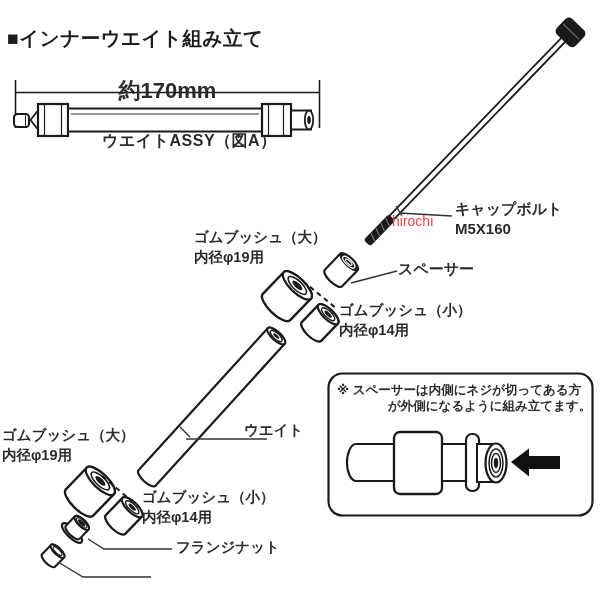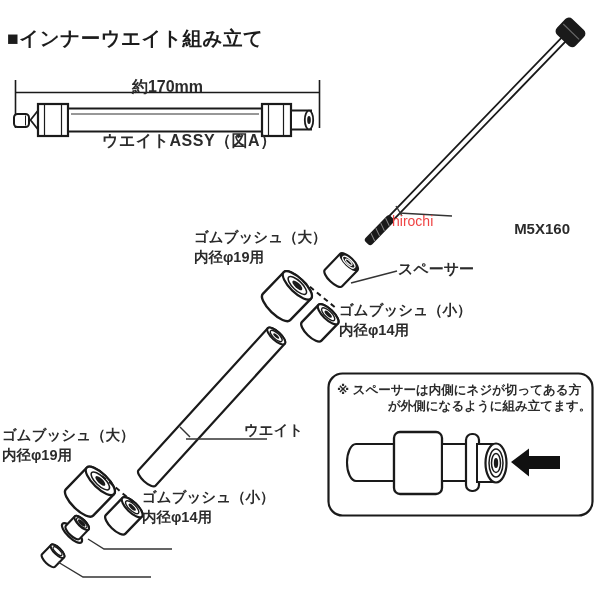--- a/index.html
+++ b/index.html
@@ -7,24 +7,24 @@
     position:relative;width:600px;height:592px;background:#ffffff;
     font-family:"Liberation Sans","DejaVu Sans",sans-serif;overflow:hidden;
   }
   #art{position:absolute;left:0;top:0;}
   .lbl{
     position:absolute;font-weight:bold;color:#2b2b2b;
     font-size:14.5px;line-height:1.15;white-space:nowrap;
   }
   .lbl.center{text-align:left;}
   #title{left:7px;top:27px;font-size:19.5px;color:#1c1c1c;letter-spacing:0.5px;}
-  #dim-label{left:15px;top:78px;width:305px;text-align:center;font-size:16px;}
+  #dim-label{left:15px;top:78px;width:305px;text-align:center;font-size:22px;}
   #assy-caption{left:86px;top:132px;font-size:16px;letter-spacing:0.5px;margin-left:16px;}
   #lbl-capbolt-name{left:455px;top:200px;font-size:15px;}
-  #lbl-capbolt-size{left:455px;top:220px;width:115px;text-align:right;font-size:15px;}
+  #lbl-capbolt-size{left:455px;top:220px;width:115px;text-align:left;font-size:15px;}
   #lbl-spacer{left:398px;top:260px;font-size:15px;}
   #lbl-bush-lg-top{left:194px;top:229px;}
   #lbl-bush-lg-top-spec{left:194px;top:249px;width:132px;}
   #lbl-bush-sm-top{left:339px;top:302px;}
   #lbl-bush-sm-top-spec{left:339px;top:322px;width:132px;}
   #lbl-weight{left:244px;top:422px;}
   #lbl-bush-lg-bot{left:2px;top:427px;}
   #lbl-bush-lg-bot-spec{left:2px;top:447px;width:128px;}
   #lbl-bush-sm-bot{left:142px;top:489px;}
   #lbl-bush-sm-bot-spec{left:142px;top:509px;width:132px;}
@@ -164,37 +164,39 @@
       <ellipse cx="496" cy="463" rx="2.2" ry="5" fill="#1a1a1a" stroke="none"></ellipse>
     </g>
     <path d="M511,462 L529,448.5 L529,456 L560,456 L560,469 L529,469 L529,476.5 Z" fill="#111111"></path>
   </svg>
 
   <div class="lbl" id="title">■インナーウエイト組み立て</div>
 
   <div class="lbl" id="dim-label">約170mm</div>
   <div class="lbl" id="assy-caption">ウエイトASSY（図A）</div>
 
+  <div class="lbl" id="lbl-capbolt-name">キャップボルト</div>
   <div class="lbl" id="lbl-capbolt-size">M5X160</div>
 
   <div class="lbl" id="lbl-spacer">スペーサー</div>
 
   <div class="lbl" id="lbl-bush-lg-top">ゴムブッシュ（大）</div>
   <div class="lbl center" id="lbl-bush-lg-top-spec">内径φ19用</div>
 
   <div class="lbl" id="lbl-bush-sm-top">ゴムブッシュ（小）</div>
   <div class="lbl center" id="lbl-bush-sm-top-spec">内径φ14用</div>
 
   <div class="lbl" id="lbl-weight">ウエイト</div>
 
   <div class="lbl" id="lbl-bush-lg-bot">ゴムブッシュ（大）</div>
   <div class="lbl center" id="lbl-bush-lg-bot-spec">内径φ19用</div>
 
   <div class="lbl" id="lbl-bush-sm-bot">ゴムブッシュ（小）</div>
   <div class="lbl center" id="lbl-bush-sm-bot-spec">内径φ14用</div>
 
+  <div class="lbl" id="lbl-flange-nut">フランジナット</div>
 
   <div class="lbl" id="note-line1">※ スペーサーは内側にネジが切ってある方</div>
   <div class="lbl" id="note-line2">が外側になるように組み立てます。</div>
 
 
   <div class="lbl" id="watermark">hirochi</div>
 </div>
 
 </body></html>

